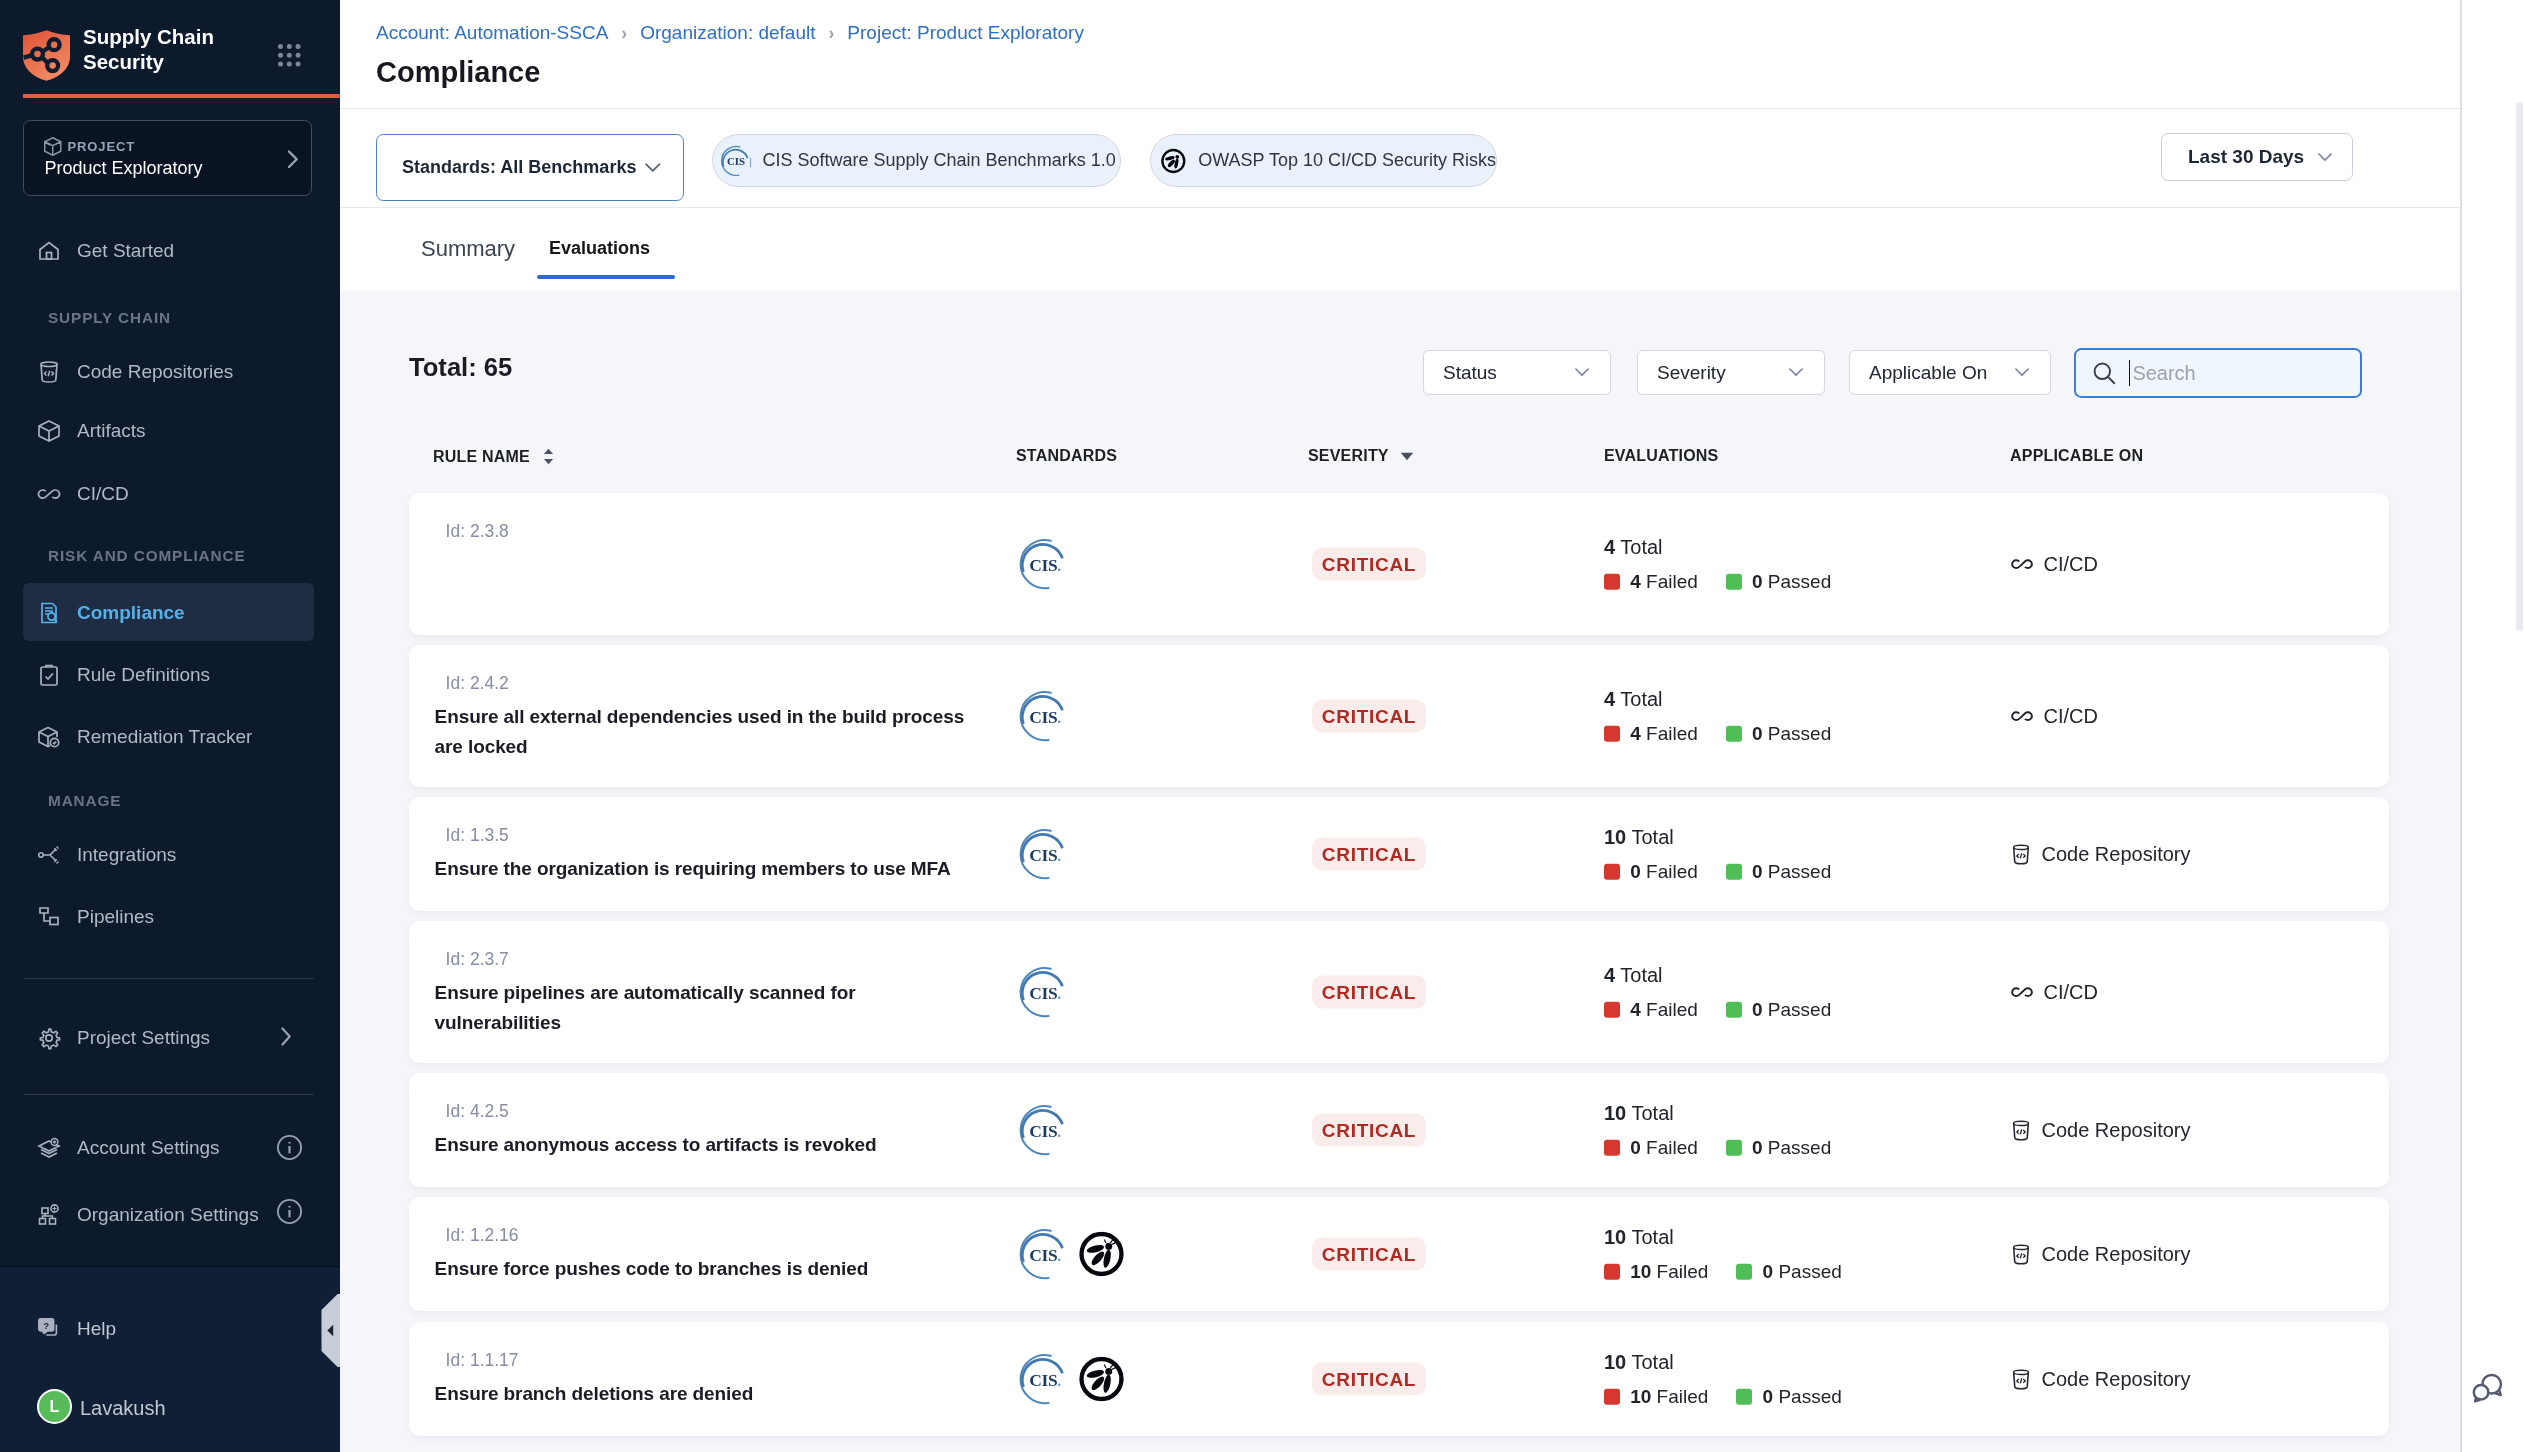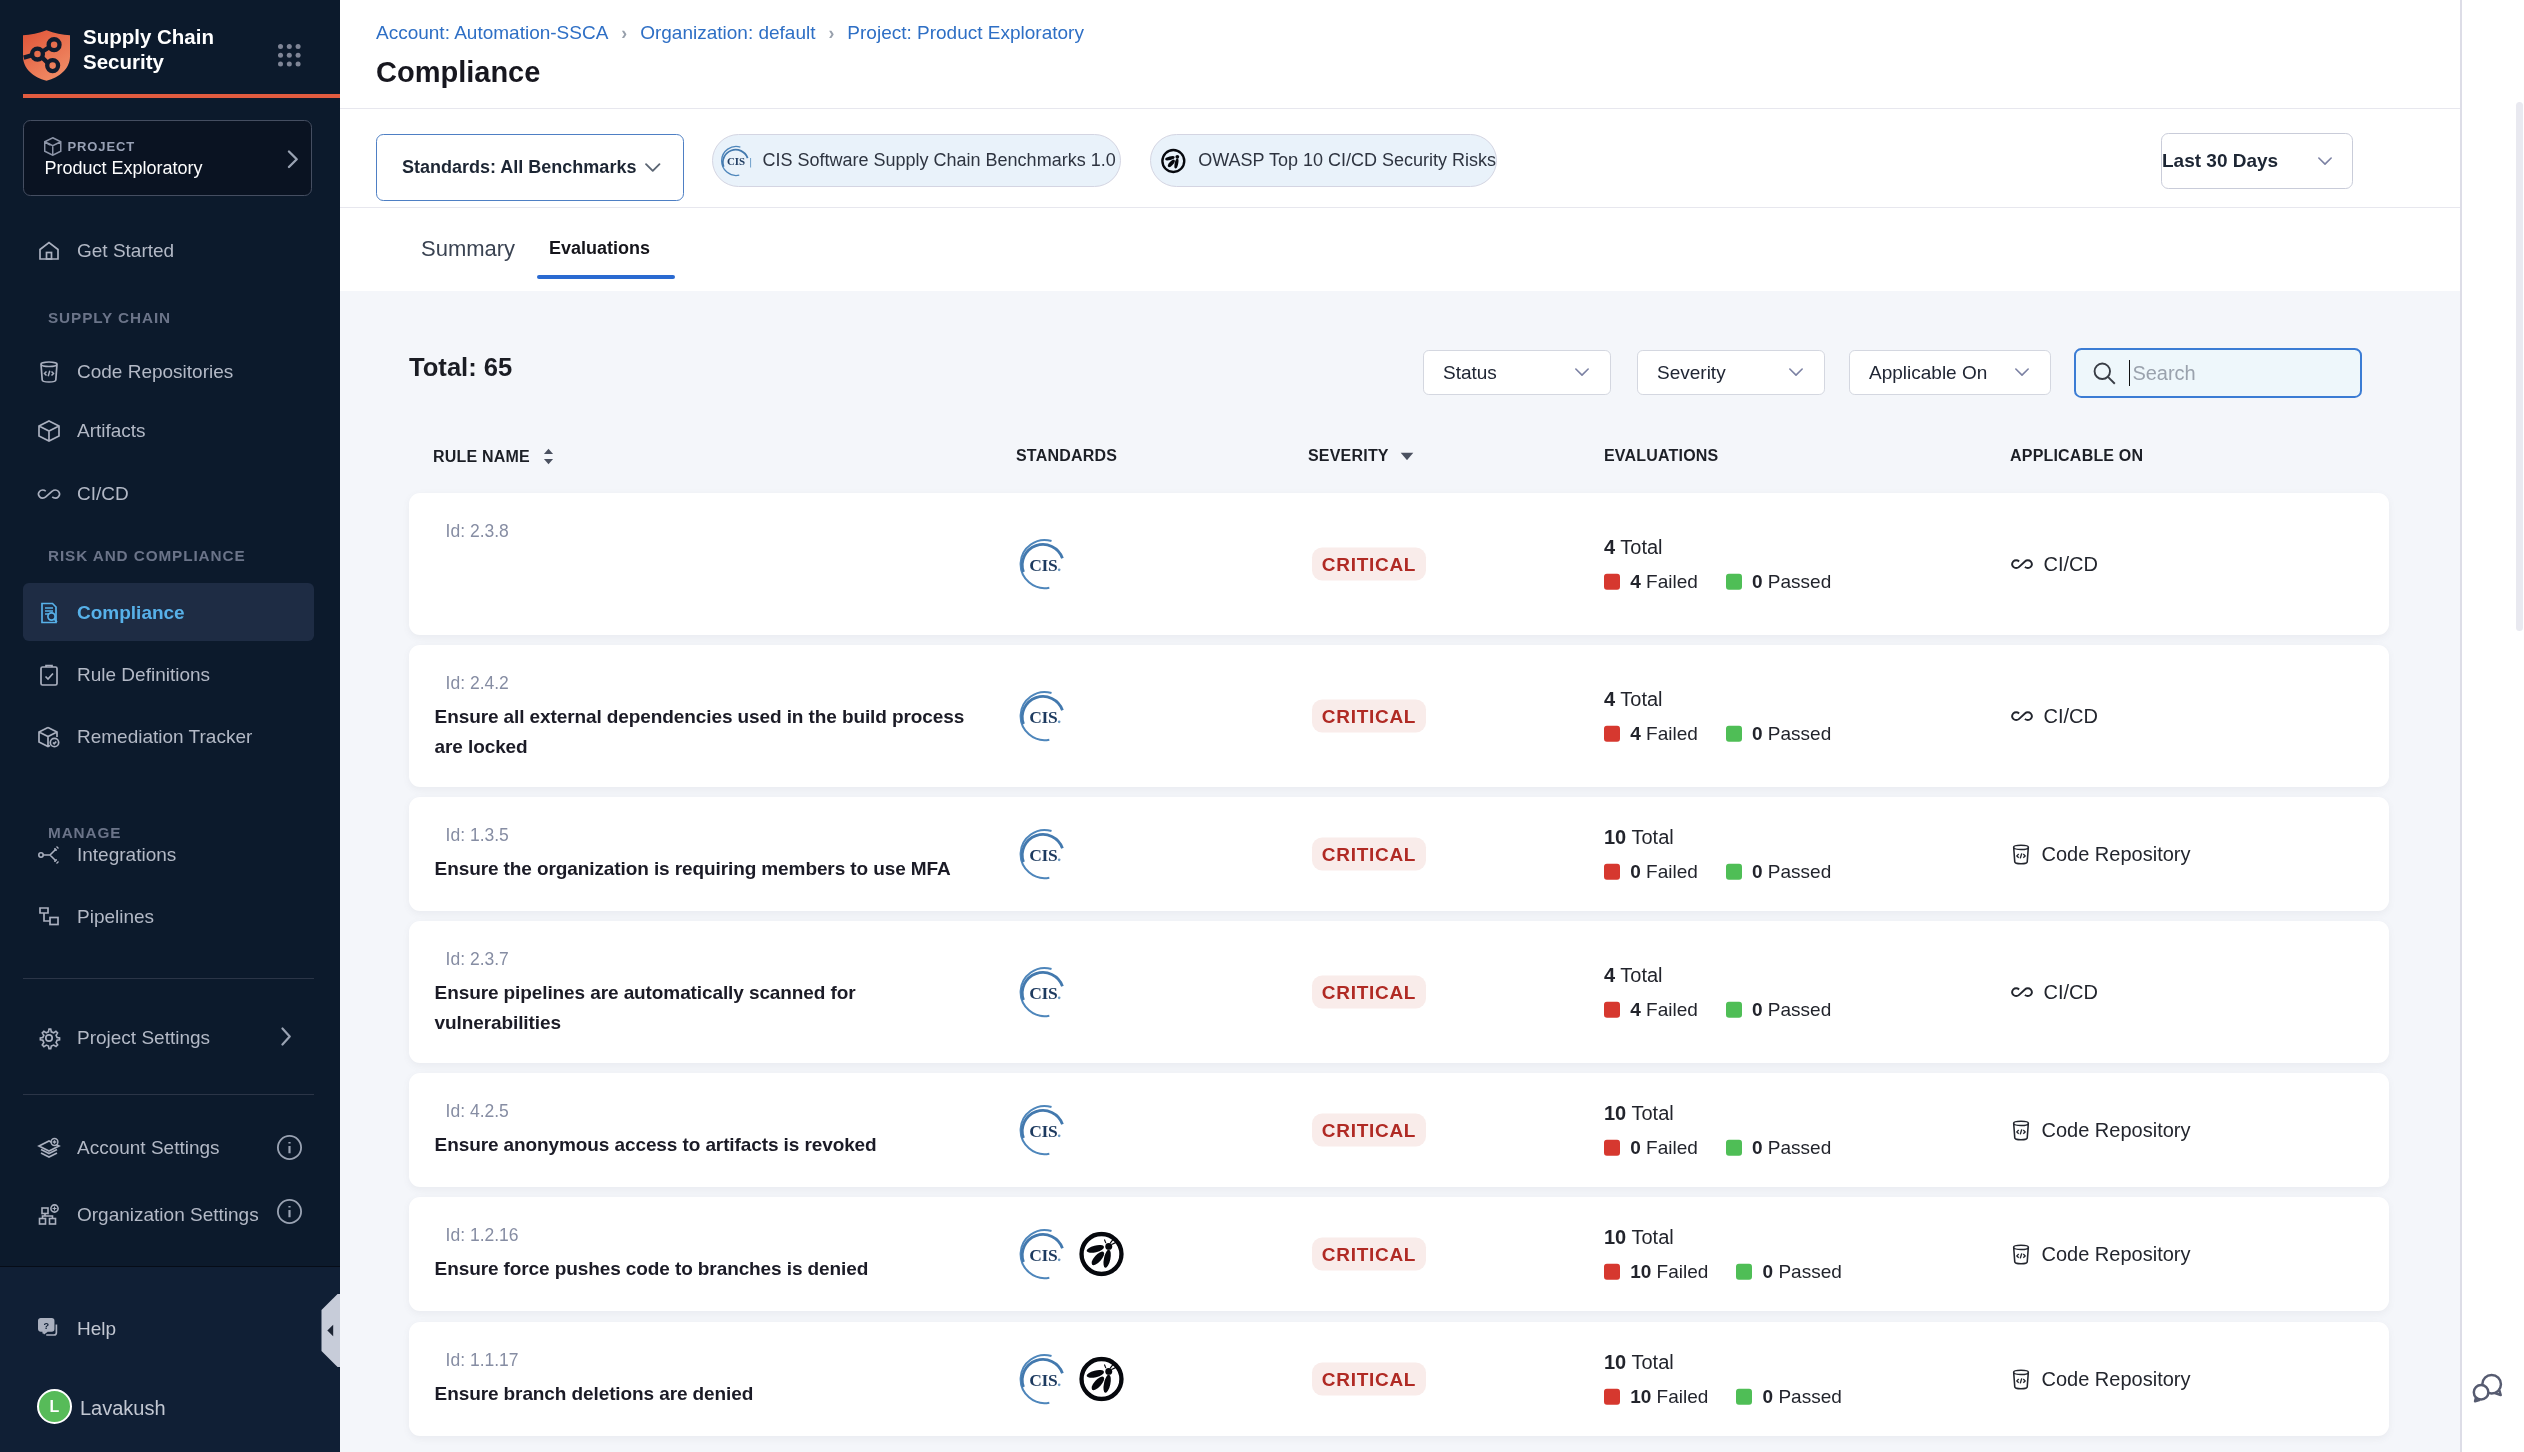--- a/index.html
+++ b/index.html
@@ -30,21 +30,21 @@
   #page-title { position:absolute; left:36px; top:56px; font-size:29px; font-weight:700; color:#17171f; }
 
   .hdiv { position:absolute; left:0; width:2120px; height:0; border-top:1.5px solid #e7e7ee; }
 
   
   .btn { position:absolute; background:#fff; display:flex; align-items:center; color:#1d2634; }
   #std-btn { left:36px; top:134px; width:308px; height:67px; border:1.5px solid #4e7fc4; border-radius:7.3px; font-size:18px; font-weight:700; padding-left:25px; white-space:nowrap; }
   .chip { position:absolute; top:134px; height:53px; background:#e9f2fa; border:1.5px solid #d4d5e2; border-radius:27px; display:flex; align-items:center; font-size:18px; font-weight:500; color:#2e3440; white-space:nowrap; }
   #chip1 { left:372px; width:409px; }
   #chip2 { left:810px; width:347px; }
-  #last30 { left:1821px; top:133px; width:192px; height:56px; border:1.5px solid #c9ccd9; border-radius:7.3px; font-size:19px; font-weight:700; }
+  #last30 { left:1821px; top:133px; width:192px; height:48px; border:1.5px solid #c9ccd9; border-radius:7.3px; font-size:19px; font-weight:700; padding-left:26px; }
 
   
   .tab { position:absolute; top:236px; font-size:22px; }
   #tab-underline { position:absolute; left:197px; top:275px; width:138px; height:3.7px; background:#2a6ad1; border-radius:2.2px; }
 
   
   #panel { position:absolute; left:0; top:291px; width:2120px; height:1161px; background:#f4f6fa; }
 
   #total { position:absolute; left:69px; top:353px; font-size:25.6px; font-weight:700; color:#1b1d24; }
 
@@ -163,21 +163,21 @@
     <span>Rule Definitions</span>
   </div>
   <div class="mi" style="top:722px;">
     <svg viewBox="0 0 24 24" fill="none" stroke="#aab0bf" stroke-width="1.7">
         <path d="M11 2.5 L20 7 L20 12 M11 2.5 L2 7 L2 17 L11 21.5 L13 20.5 M11 2.5 L11 2.5 M2 7 L11 11.5 L20 7 M11 11.5 L11 21.5"></path>
         <circle cx="17.5" cy="17.5" r="4.2"></circle>
         <path d="M16 17.5 L17.2 18.7 L19.3 16.5"></path>
       </svg>
     <span>Remediation Tracker</span>
   </div>
-  <div class="sb-label" style="top:792px;margin-top:32px;">MANAGE</div>
+  <div class="sb-label" style="top:792px;">MANAGE</div>
   <div class="mi" style="top:840px;">
     <svg viewBox="0 0 24 24" fill="none" stroke="#aab0bf" stroke-width="1.6">
         <circle cx="4" cy="12" r="2.2"></circle>
         <path d="M6.5 12 L13 12 M13 12 L18 7 M13 12 L18 17 M18 7 L18 5 M18 7 L20 7 M18 17 L18 19 M18 17 L20 17"></path>
         <path d="M19.5 3.5 L21.5 5.5 M19.5 20.5 L21.5 18.5" stroke-width="1.3"></path>
       </svg>
     <span>Integrations</span>
   </div>
   <div class="mi" style="top:902px;">
     <svg viewBox="0 0 24 24" fill="none" stroke="#aab0bf" stroke-width="1.7">

